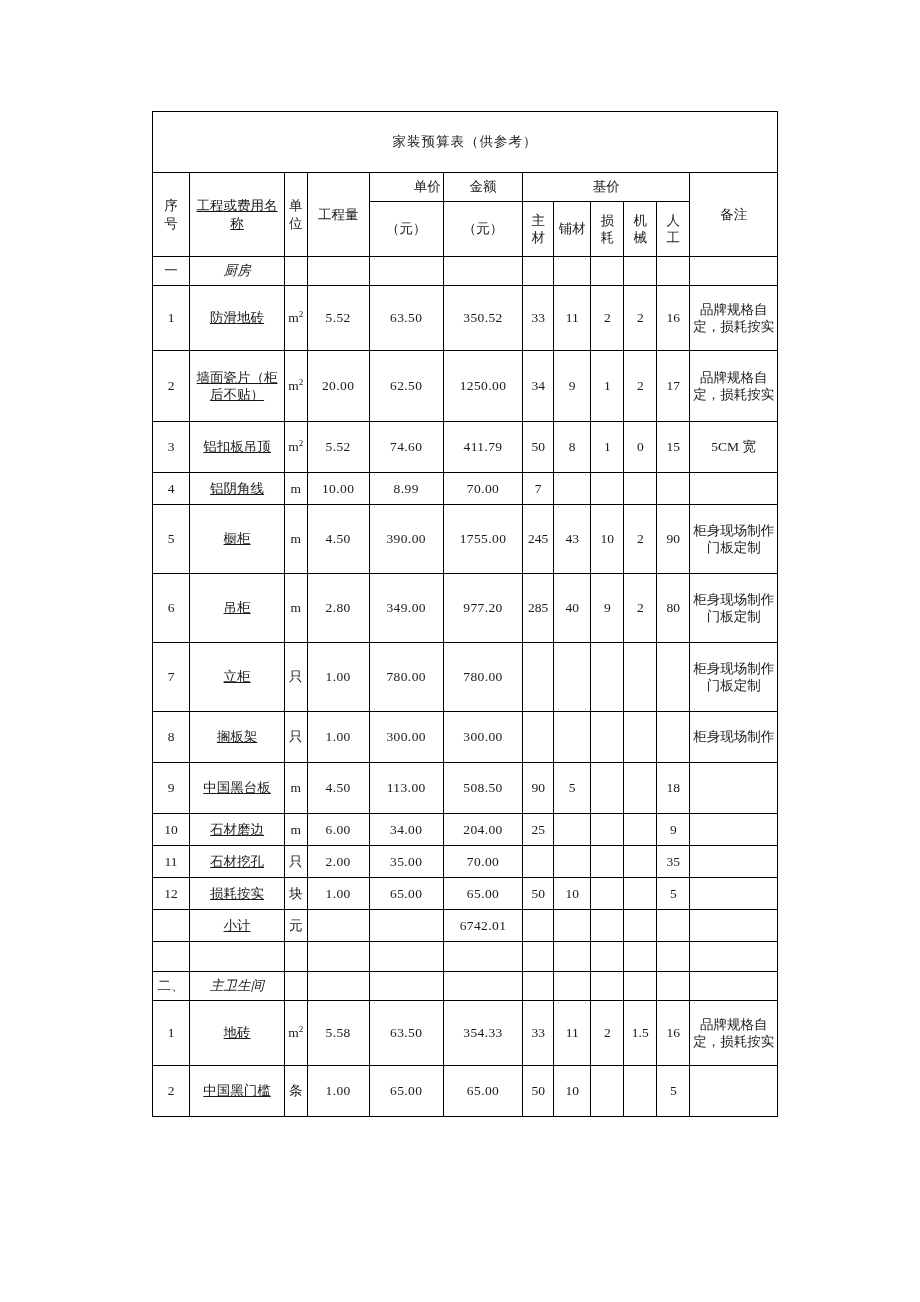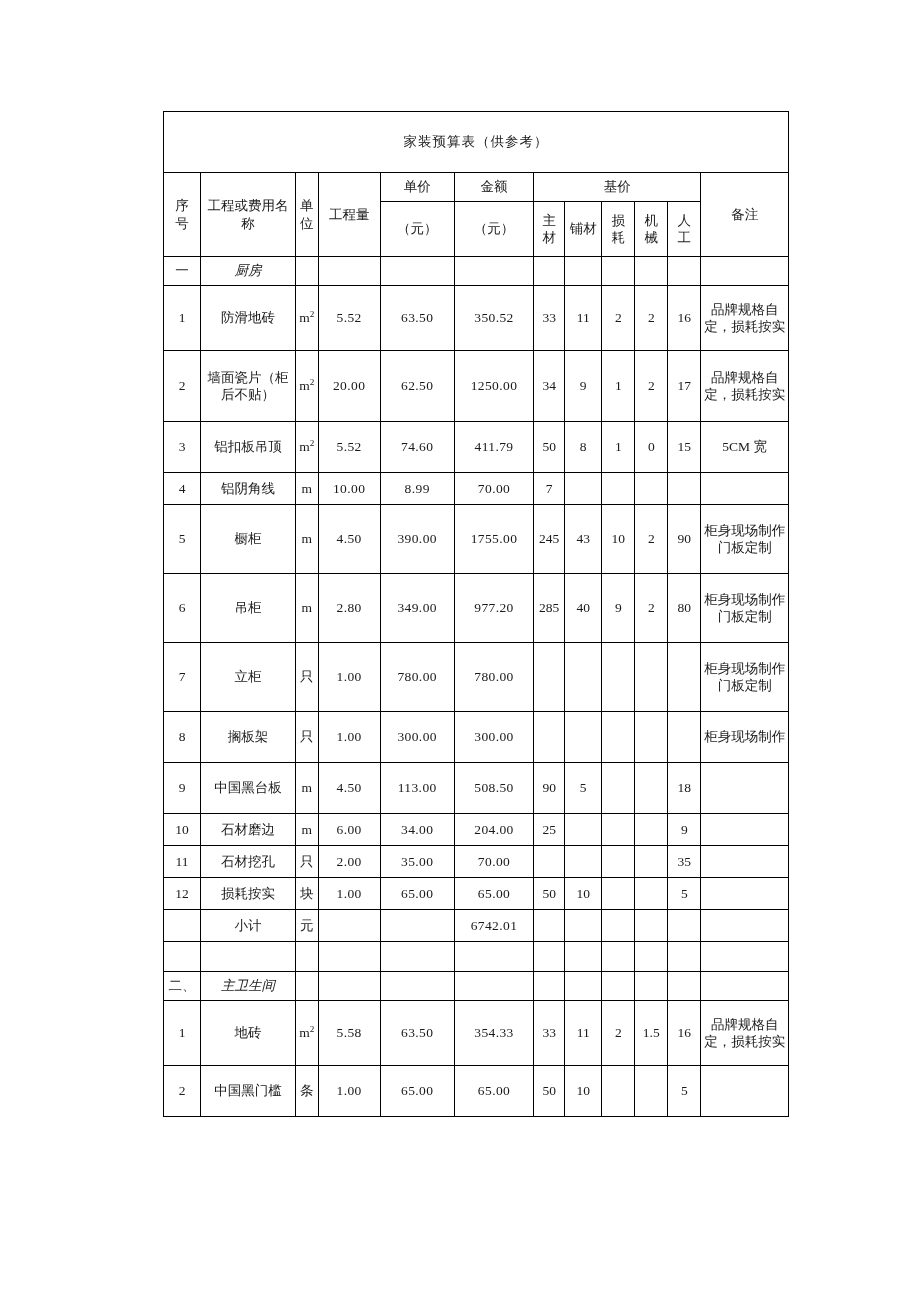--- a/index.html
+++ b/index.html
@@ -15,21 +15,21 @@
     overflow: hidden;
   }
   .page {
     position: relative;
     width: 920px;
     height: 1302px;
     background: #ffffff;
   }
   .table-wrap {
     position: absolute;
-    left: 163px;
+    left: 152px;
     top: 111px;
     width: 626px;
     border-radius: 10px;
   }
   table.budget {
     border-collapse: collapse;
     table-layout: fixed;
     width: 626px;
     background: #ffffff;
   }
@@ -57,20 +57,21 @@
     letter-spacing: 0px;
   }
   .hdr-vert {
     line-height: 1.18;
   }
   
   .c-name {
     text-align: left;
     padding-left: 3px;
     letter-spacing: 0px;
+    text-decoration: underline;
   }
   .c-unit {
     text-align: left;
     padding-left: 1px;
     padding-right: 0px;
     font-size: 12.5px;
   }
   .c-num {
     text-align: center;
     font-size: 13.5px;
@@ -125,21 +126,21 @@
       <tbody id="table-body">
 
       <tr>
             <td class="title-cell" colspan="12">家装预算表（供参考）</td>
           </tr>
           <tr>
             <td class="hdr hdr-vert" rowspan="2" style="height:44px;">序<br>号</td>
             <td class="hdr c-name" rowspan="2">工程或费用名称</td>
             <td class="hdr hdr-vert" rowspan="2">单<br>位</td>
             <td class="hdr" rowspan="2">工程量</td>
-            <td class="hdr" style="height:26px;">单价</td>
+            <td class="hdr" style="height:26px;text-align:right;">单价</td>
             <td class="hdr">金额</td>
             <td class="hdr" colspan="5">基价</td>
             <td class="hdr" rowspan="2">备注</td>
           </tr>
           <tr>
             <td class="hdr" style="height:52px;">（元）</td>
             <td class="hdr">（元）</td>
             <td class="hdr hdr-vert">主<br>材</td>
             <td class="hdr hdr-vert">铺材</td>
             <td class="hdr hdr-vert">损<br>耗</td>

